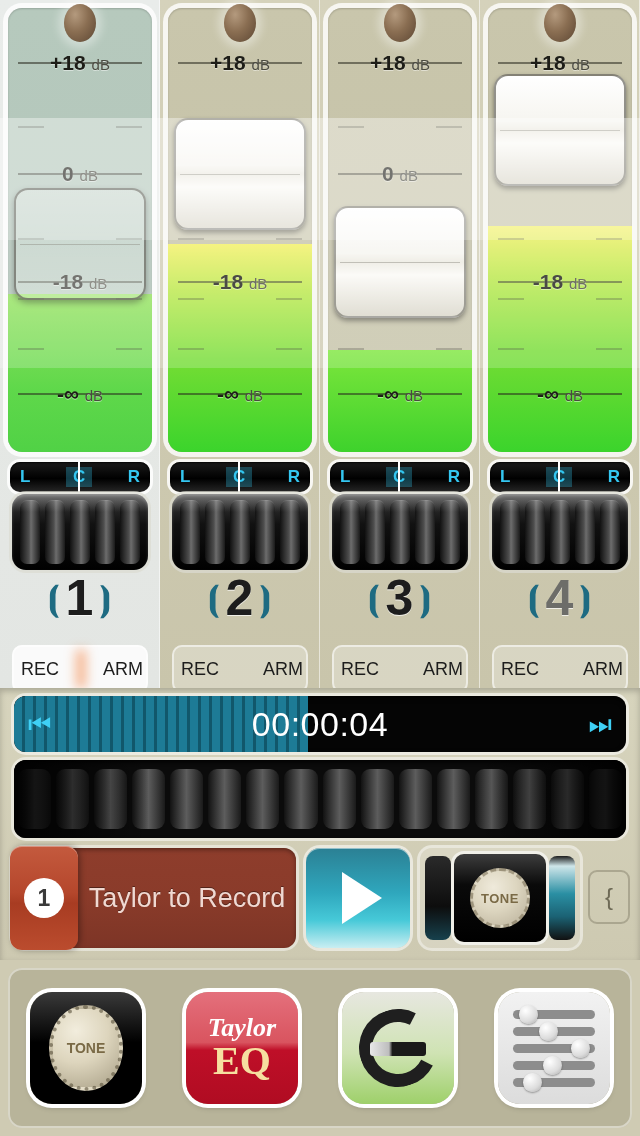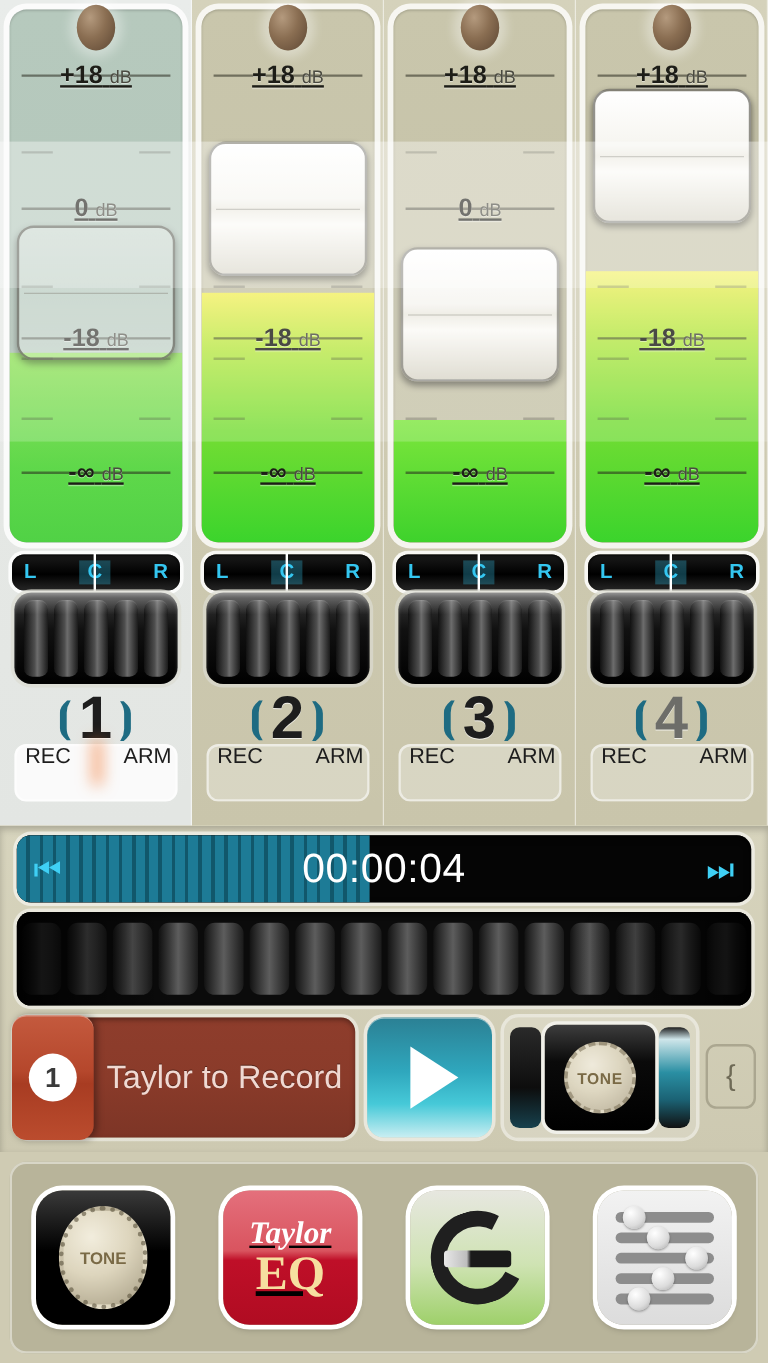--- a/index.html
+++ b/index.html
@@ -62,21 +62,20 @@
   .scale { position: absolute; left: 0; right: 0; top: 0; bottom: 0; z-index: 4; pointer-events: none; }
   .sline {
     position: absolute; left: 10px; right: 10px; height: 0;
     border-top: 2px solid rgba(40,40,30,.55);
     display: flex; align-items: center; justify-content: center;
   }
   .sline .lbl {
     background: transparent; padding: 0 7px; transform: translateY(-1px);
     font-size: 21px; font-weight: bold; color: #1d1d17; white-space: nowrap;
     text-shadow: 0 1px 0 rgba(255,255,255,.45);
-    text-decoration: underline;
   }
   .sline .lbl .u { font-size: 15px; font-weight: normal; color: #4a4a40; }
   .tick {
     position: absolute; height: 0; border-top: 2px solid rgba(40,40,30,.30);
     width: 26px;
   }
   .tick.l { left: 10px; } .tick.r { right: 10px; }
 
   
   .handle {
@@ -146,25 +145,25 @@
   }
   .num .d {
     font-size: 50px; font-weight: bold; color: #1d1d1d; line-height: 1;
     text-shadow: 0 1px 0 rgba(255,255,255,.7);
   }
   .num .d.dim { color: #6d6d69; }
   .wave { color: #1e6b82; font-size: 34px; line-height: 1; font-weight: bold; }
 
   
   .rec {
-    position: absolute; left: 12px; top: 620px; width: 136px; height: 48px;
+    position: absolute; left: 12px; top: 645px; width: 136px; height: 48px;
     border-radius: 10px;
     background: rgba(255,255,255,.28);
     box-shadow: inset 0 0 0 2px rgba(255,255,255,.55);
-    display: flex; justify-content: space-between;
+    display: flex; align-items: center; justify-content: space-between;
     padding: 0 9px;
     gap: 22px;
   }
   .chan.sel .rec { background: rgba(255,255,255,.80); }
   .rec .t { font-size: 18px; color: #1d1d1d; }
   .rec .led {
     width: 30px; height: 30px; border-radius: 50%;
     background: radial-gradient(circle at 38% 30%, #b59a7c 0%, #8a6e52 48%, #54402e 100%);
   }
   .rec .led.on {
@@ -303,21 +302,21 @@
   .ic-tone { background: linear-gradient(180deg,#3a3a3a 0%,#000 45%,#000 100%); }
   .ic-tone .k {
     width: 74px; height: 86px; border-radius: 50%;
     background: radial-gradient(circle at 35% 28%, #f2eddd 0%, #ddd5bd 45%, #a89f86 100%);
     border: 4px dotted rgba(90,82,60,.6);
     display: flex; align-items: center; justify-content: center;
     font-size: 14px; color: #7a6a46; font-weight: bold;
   }
   .ic-eq {
     background: linear-gradient(180deg,#e4707c 0%,#d9545f 45%,#bf0f28 52%,#b00c22 100%);
-    flex-direction: column; gap: 0; text-decoration: underline;
+    flex-direction: column; gap: 0;
   }
   .ic-eq .t1 { color:#fff; font-size: 26px; font-style: italic; font-family:"Liberation Serif",serif; font-weight:bold; line-height:1; }
   .ic-eq .t2 { color:#f6dfa0; font-size: 40px; font-weight: bold; font-family:"Liberation Serif",serif; line-height:1; }
   .ic-amp {
     background: linear-gradient(180deg,#e7e7e0 0%,#cfe3b3 55%,#9ed06a 100%);
     position: relative;
   }
   .ic-amp .ring {
     width: 78px; height: 78px; border-radius: 50%;
     border: 13px solid #1f1f1f; border-right-color: transparent;

